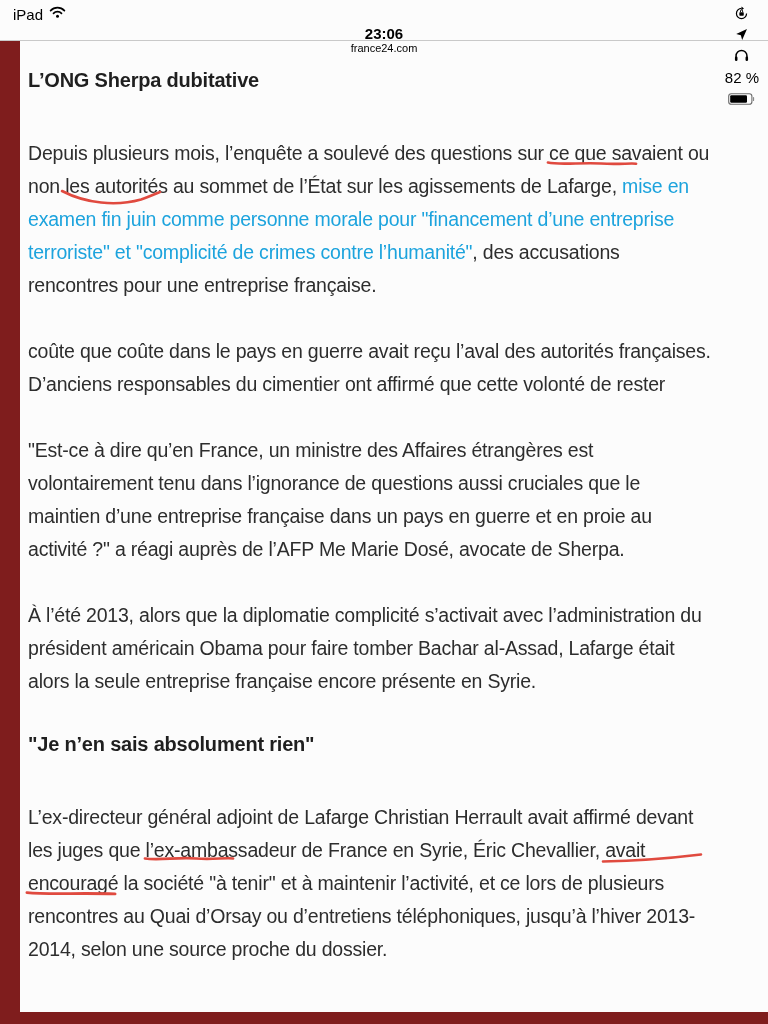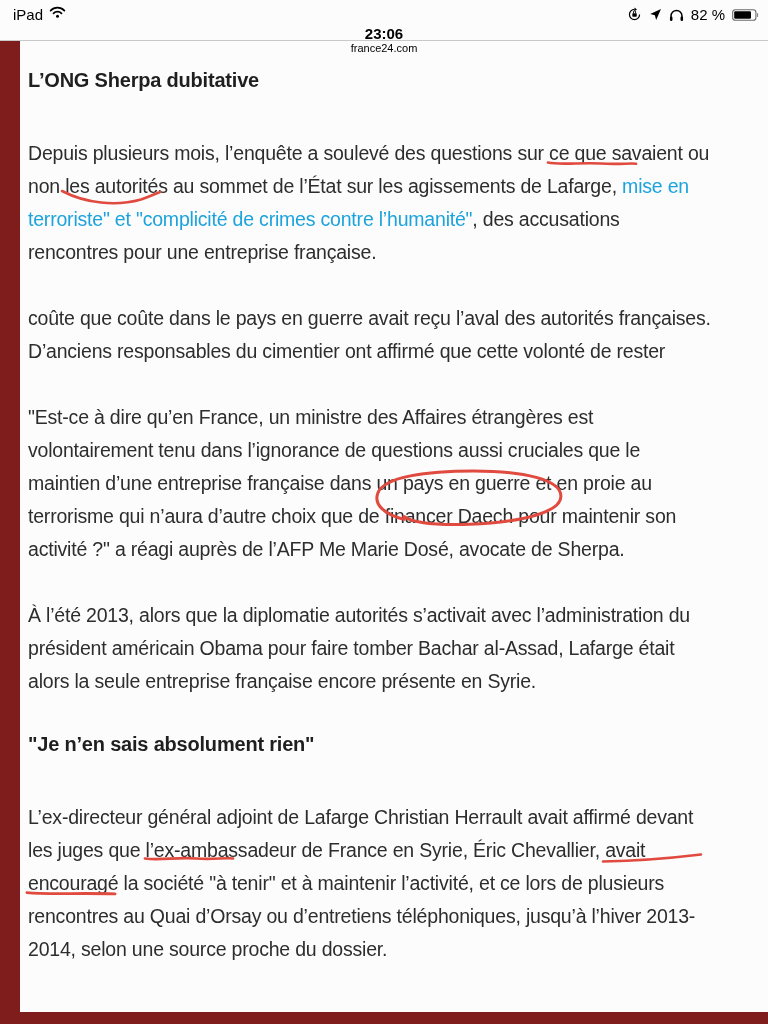--- a/index.html
+++ b/index.html
@@ -11,21 +11,21 @@
   }
   
   .status-bar{
     position:absolute;top:0;left:0;right:0;height:40px;
     background:#fcfcfc;border-bottom:1px solid #c9c9c9;z-index:10;color:#000;
   }
   .sb-left{position:absolute;left:13px;top:6px;display:flex;gap:6px;font-size:15px;}
   .sb-center{position:absolute;left:0;right:0;top:3px;text-align:center;line-height:1.15;margin-top:22px;}
   .sb-time{font-size:15px;font-weight:700;}
   .sb-url{font-size:11px;font-weight:400;}
-  .sb-right{position:absolute;right:9px;top:6px;display:flex;align-items:center;gap:7px;font-size:15px;}
+  .sb-right{position:absolute;right:9px;top:6px;display:flex;align-items:center;gap:7px;font-size:15px;flex-direction:column;}
   .sb-right svg, .sb-left svg{display:block;}
   
   .content{position:absolute;top:41px;left:0;right:0;bottom:0;background:#7f1d1d;}
   .card{position:absolute;left:20px;top:0;right:0;bottom:12px;background:#fcfcfc;}
   .article{
     padding:26px 20px 0 8px;
     font-size:19.5px;line-height:33px;letter-spacing:-0.2px;color:#2d2d2d;
   }
   .heading{font-weight:700;font-size:20px;line-height:26px;margin:31px 0 44px 0;color:#1f1f1f;}
   .article .heading:first-child{margin-top:0;}
@@ -89,38 +89,36 @@
   <div class="card">
     <div class="article">
         <div class="heading">L’ONG Sherpa dubitative</div>
         <div class="paragraph">
           <div class="line"><span>Depuis plusieurs mois, l’enquête a soulevé des questions sur </span><span class="anno">ce que savaient ou<svg viewBox="0 0 100 10" preserveAspectRatio="none" style="left: -2px; right: -2px; bottom: 2px; height: 9px;">
                 <path d="M1,4 C15,7 40,3.5 60,5 C78,6.2 92,4.5 99,5.2" fill="none" stroke="#e04a3f" stroke-width="2.6" stroke-linecap="round" vector-effect="non-scaling-stroke"></path>
               </svg></span></div>
           <div class="line"><span>non </span><span class="anno">les autorités au sommet de l’État sur les<svg viewBox="0 0 100 18" preserveAspectRatio="none" style="left: -4px; right: -6px; bottom: -4px; height: 18px;">
                 <path d="M1,2 C25,14.5 55,17.5 80,10.5 C88,8 96,4 99,3" fill="none" stroke="#e04a3f" stroke-width="2.6" stroke-linecap="round" vector-effect="non-scaling-stroke"></path>
               </svg></span><span> agissements de Lafarge, </span><span class="link">mise en</span></div>
+          <div class="line"><span class="link">examen fin juin comme personne morale pour "financement d’une entreprise</span></div>
           <div class="line"><span class="link">terroriste" et "complicité de crimes contre l’humanité"</span><span>, des accusations</span></div>
           <div class="line"><span>rencontres pour une entreprise française.</span></div>
         </div>
         <div class="paragraph">
           <div class="line"><span>coûte que coûte dans le pays en guerre avait reçu l’aval des autorités françaises.</span></div>
           <div class="line"><span>D’anciens responsables du cimentier ont affirmé que cette volonté de rester</span></div>
         </div>
         <div class="paragraph">
           <div class="line"><span>"Est-ce à dire qu’en France, un ministre des Affaires étrangères est</span></div>
           <div class="line"><span>volontairement tenu dans l’ignorance de questions aussi cruciales que le</span></div>
           <div class="line"><span>maintien d’une entreprise française dans un pays en guerre et en proie au</span></div>
-          <div class="line"><span>terrorisme qui n’aura d’autre choix que de </span><span class="anno">financer Daech pour<svg viewBox="0 0 200 60" preserveAspectRatio="none" style="inset: -31px -8px 11px -14px;">
-                <path d="M34,52 C12,46 3,36 7,25 C13,8 58,2 106,2 C158,2 196,11 196,28 C196,44 158,55 102,57 C72,58 44,56 34,49" fill="none" stroke="#e04a3f" stroke-width="3" stroke-linecap="round" vector-effect="non-scaling-stroke"></path>
-              </svg></span><span> maintenir son</span></div>
           <div class="line"><span>activité ?" a réagi auprès de l’AFP Me Marie Dosé, avocate de Sherpa.</span></div>
         </div>
         <div class="paragraph">
-          <div class="line"><span>À l’été 2013, alors que la diplomatie autorités s’activait avec l’administration du</span></div>
+          <div class="line"><span>À l’été 2013, alors que la diplomatie complicité s’activait avec l’administration du</span></div>
           <div class="line"><span>président américain Obama pour faire tomber Bachar al-Assad, Lafarge était</span></div>
           <div class="line"><span>alors la seule entreprise française encore présente en Syrie.</span></div>
         </div>
         <div class="heading">"Je n’en sais absolument rien"</div>
         <div class="paragraph">
           <div class="line"><span>L’ex-directeur général adjoint de Lafarge Christian Herrault avait affirmé devant</span></div>
           <div class="line"><span>les juges que </span><span class="anno">l’ex-ambassadeur de France en Syrie<svg viewBox="0 0 100 10" preserveAspectRatio="none" style="left: -2px; right: -2px; bottom: 4px; height: 9px;">
                 <path d="M1,5 C18,7.5 38,3 58,5 C75,6.5 90,4 99,5" fill="none" stroke="#e04a3f" stroke-width="2.6" stroke-linecap="round" vector-effect="non-scaling-stroke"></path>
               </svg></span><span>, Éric Chevallier, </span><span class="anno">avait<svg viewBox="0 0 100 10" preserveAspectRatio="none" style="left: -3px; right: -8px; bottom: 4px; height: 10px;">
                 <path d="M1,8.5 C30,8 70,5 99,1.5" fill="none" stroke="#e04a3f" stroke-width="2.6" stroke-linecap="round" vector-effect="non-scaling-stroke"></path>

